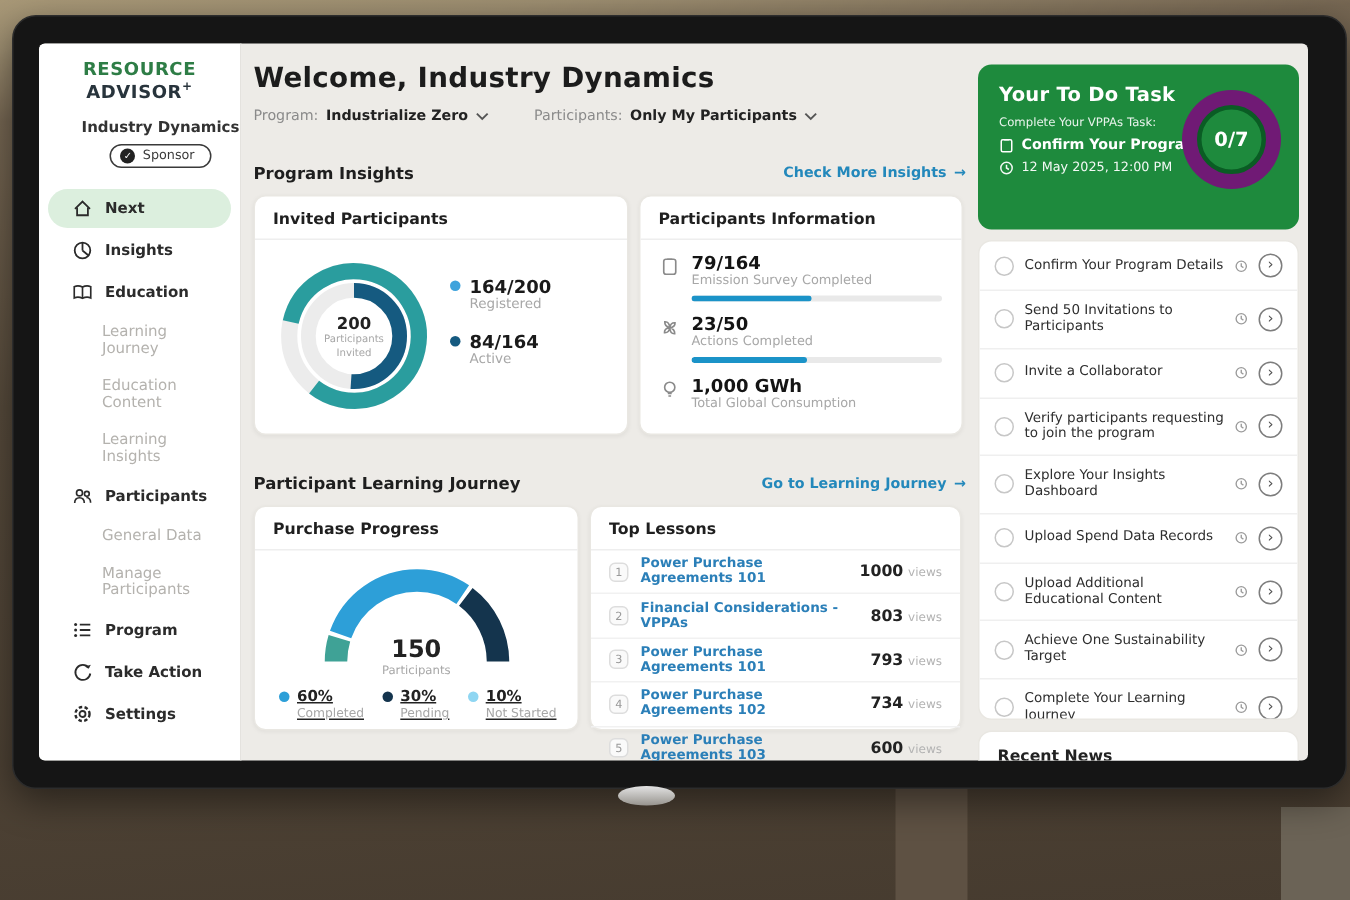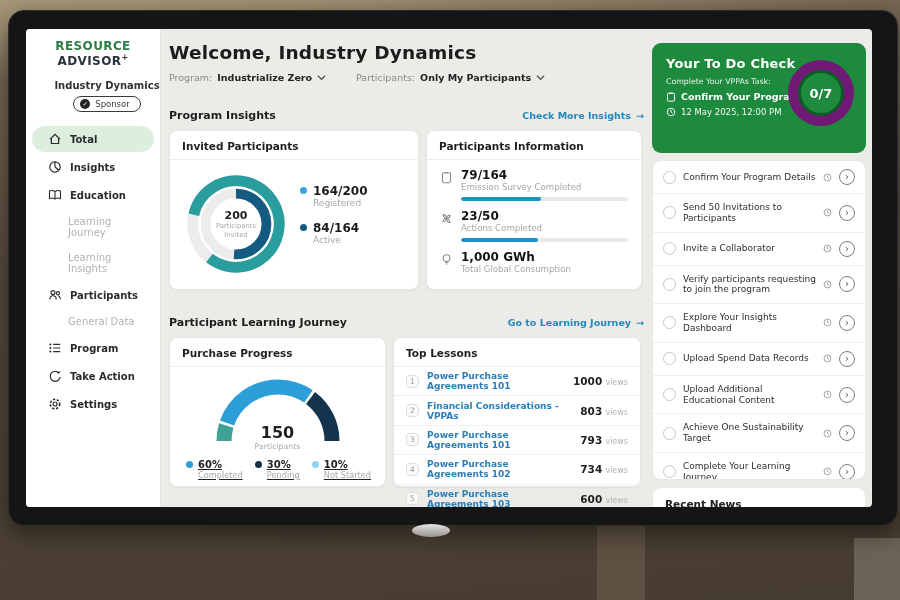--- a/index.html
+++ b/index.html
@@ -127,21 +127,21 @@
         </div>
       </div>
       <nav>
         <div class="nav-item active">
           <span class="nav-icon">
               <svg viewBox="0 0 14 14" fill="none" stroke="#2b2b2b" stroke-width="1.2">
                 <path d="M2 7.2 7 2.4 12 7.2"></path>
                 <path d="M3.4 6.3 V11.5 H10.6 V6.3"></path>
               </svg>
             </span>
-          <span>Total</span>
+          <span>Next</span>
         </div>
         <div class="nav-item">
           <span class="nav-icon">
               <svg viewBox="0 0 14 14" fill="none" stroke="#2b2b2b" stroke-width="1.2">
                 <circle cx="7" cy="7" r="5.2"></circle>
                 <path d="M7 7 V1.8 M7 7 L10.8 10.2"></path>
               </svg>
             </span>
           <span>Insights</span>
         </div>
@@ -149,37 +149,43 @@
           <span class="nav-icon">
               <svg viewBox="0 0 14 14" fill="none" stroke="#2b2b2b" stroke-width="1.1">
                 <path d="M1.5 3.1 Q4.2 1.9 7 3.4 Q9.8 1.9 12.5 3.1 V10.6 Q9.8 9.4 7 10.9 Q4.2 9.4 1.5 10.6 Z"></path>
                 <path d="M7 3.4 V10.9"></path>
               </svg>
             </span>
           <span>Education</span>
         </div>
         <div class="nav-item sub">
           <span>Learning Journey</span>
+        </div>
+        <div class="nav-item sub">
+          <span>Education Content</span>
         </div>
         <div class="nav-item sub">
           <span>Learning Insights</span>
         </div>
         <div class="nav-item">
           <span class="nav-icon">
               <svg viewBox="0 0 14 14" fill="none" stroke="#2b2b2b" stroke-width="1.1">
                 <circle cx="5" cy="4.6" r="2"></circle>
                 <path d="M1.8 11.4 Q1.8 7.8 5 7.8 Q8.2 7.8 8.2 11.4"></path>
                 <circle cx="9.9" cy="5.2" r="1.6"></circle>
                 <path d="M9.6 7.7 Q12.4 7.9 12.4 11.2"></path>
               </svg>
             </span>
           <span>Participants</span>
         </div>
         <div class="nav-item sub">
           <span>General Data</span>
+        </div>
+        <div class="nav-item sub">
+          <span>Manage Participants</span>
         </div>
         <div class="nav-item">
           <span class="nav-icon">
               <svg viewBox="0 0 14 14">
                 <g fill="#2b2b2b">
                   <circle cx="2.4" cy="3.4" r="1"></circle>
                   <circle cx="2.4" cy="7" r="1"></circle>
                   <circle cx="2.4" cy="10.6" r="1"></circle>
                 </g>
                 <g stroke="#2b2b2b" stroke-width="1.2">
@@ -377,21 +383,21 @@
               <span class="lesson-title">Power Purchase Agreements 103</span>
               <span class="views"><b>600</b> <span>views</span></span>
             </div>
           </div>
         </div>
       </div>
     </main>
 
     <aside class="rightpanel">
       <div class="todo-hero">
-        <div class="th-title">Your To Do Check</div>
+        <div class="th-title">Your To Do Task</div>
         <div class="th-sub">Complete Your VPPAs Task:</div>
         <div class="th-task">
           <svg class="th-ic" viewBox="0 0 10 10" fill="none" stroke="#fff" stroke-width="1">
               <rect x="1.5" y="1.2" width="7" height="8" rx="1"></rect>
               <path d="M3.4 1.2 H6.6"></path>
             </svg>
           <span>Confirm Your Program Details</span>
         </div>
         <div class="th-date">
           <svg class="th-ic" viewBox="0 0 10 10" fill="none" stroke="#fff" stroke-width="1">

